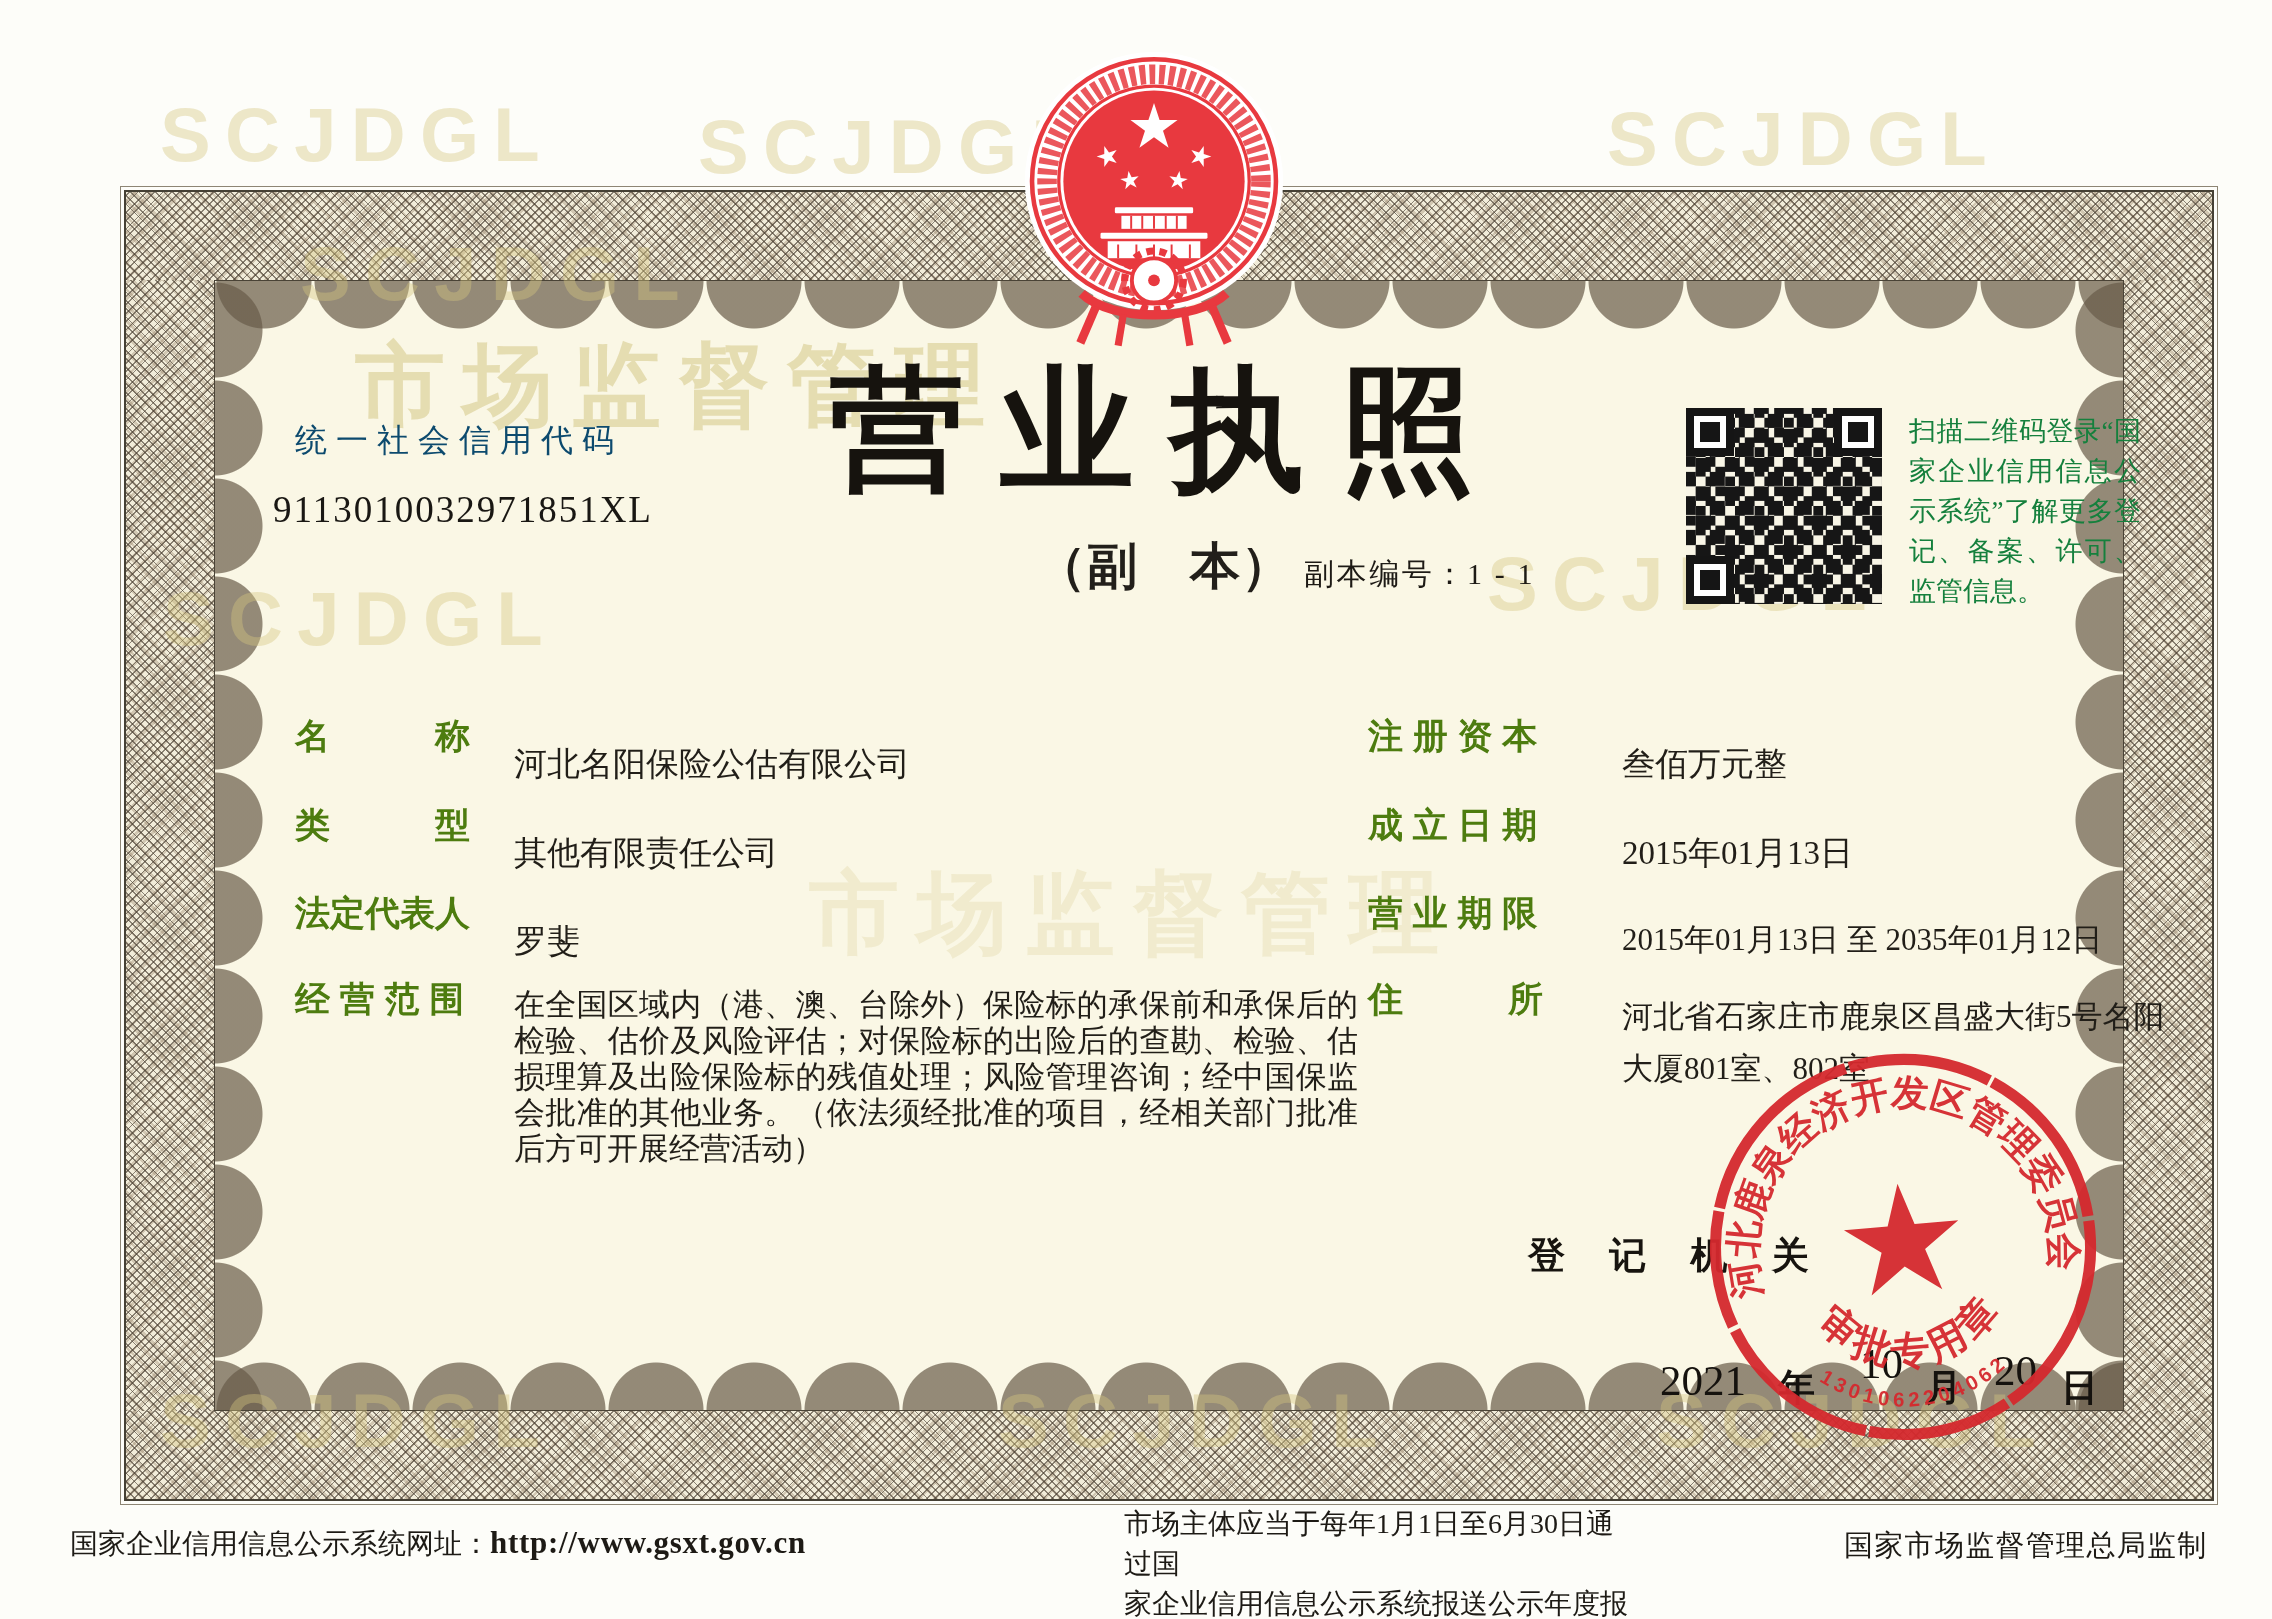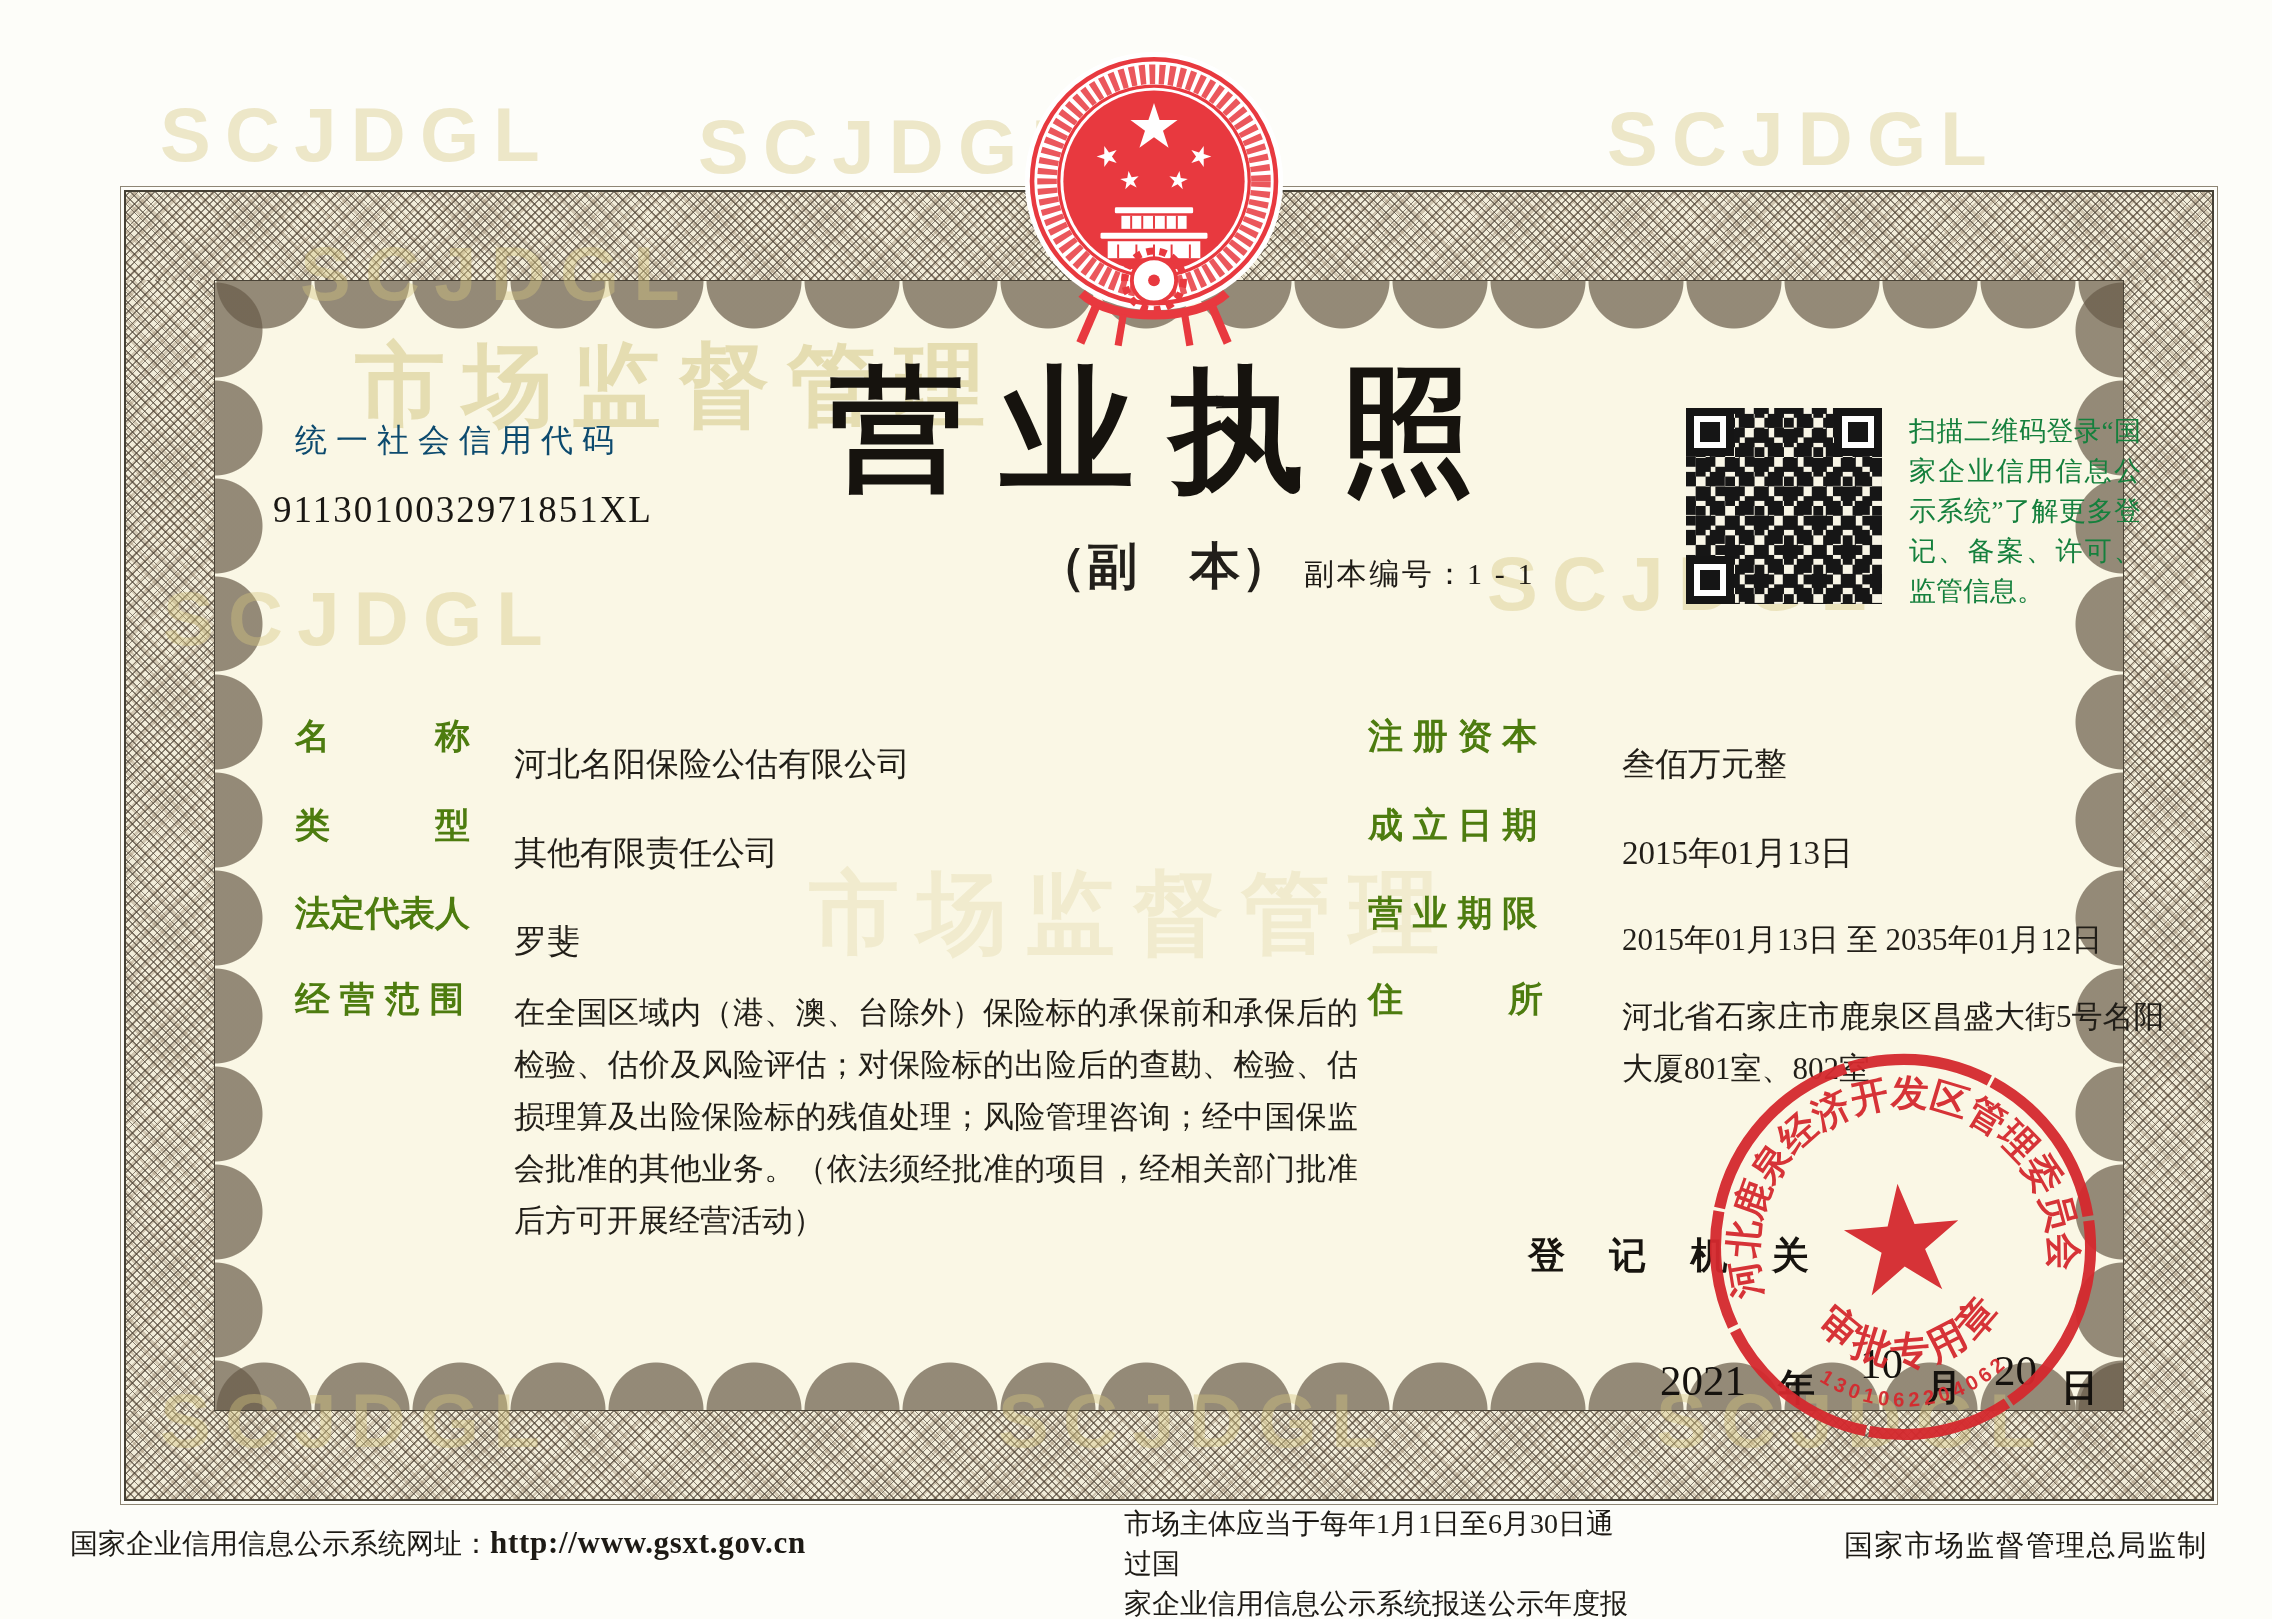--- a/index.html
+++ b/index.html
@@ -82,21 +82,21 @@
     font-size:27px;line-height:40px;color:#15803d;text-align:justify;}
 
   
   .flabel{position:absolute;font-family:"Liberation Sans","DejaVu Sans",sans-serif;
     font-weight:700;font-size:35px;color:#4d7c0f;white-space:nowrap;}
   .fvalue{position:absolute;font-size:33px;color:#211e18;white-space:nowrap;margin-top:22px;}
   .l-name{left:295px;top:713px}.v-name{left:514px;top:720px}
   .l-type{left:295px;top:802px}.v-type{left:514px;top:809px}
   .l-legal{left:295px;top:890px}.v-legal{left:514px;top:897px}
   .l-scope{left:295px;top:976px}
-  .v-scope{left:514px;top:965px;width:844px;white-space:normal;font-size:31px;line-height:52px;text-align:justify;}
+  .v-scope{left:514px;top:965px;width:844px;white-space:normal;font-size:31px;line-height:36px;text-align:justify;}
   .l-capital{left:1368px;top:713px}.v-capital{left:1622px;top:720px}
   .l-est{left:1368px;top:802px}.v-est{left:1622px;top:809px}
   .l-term{left:1368px;top:890px}.v-term{left:1622px;top:897px;font-size:31px;}
   .l-addr{left:1368px;top:976px}
   .v-addr{left:1622px;top:969px;width:554px;white-space:normal;font-size:31px;line-height:52px;}
 
   .registrar{position:absolute;left:1528px;top:1231px;
     font-family:"Liberation Sans","DejaVu Sans",sans-serif;font-weight:700;
     font-size:37px;letter-spacing:17px;color:#17140f;}
 

